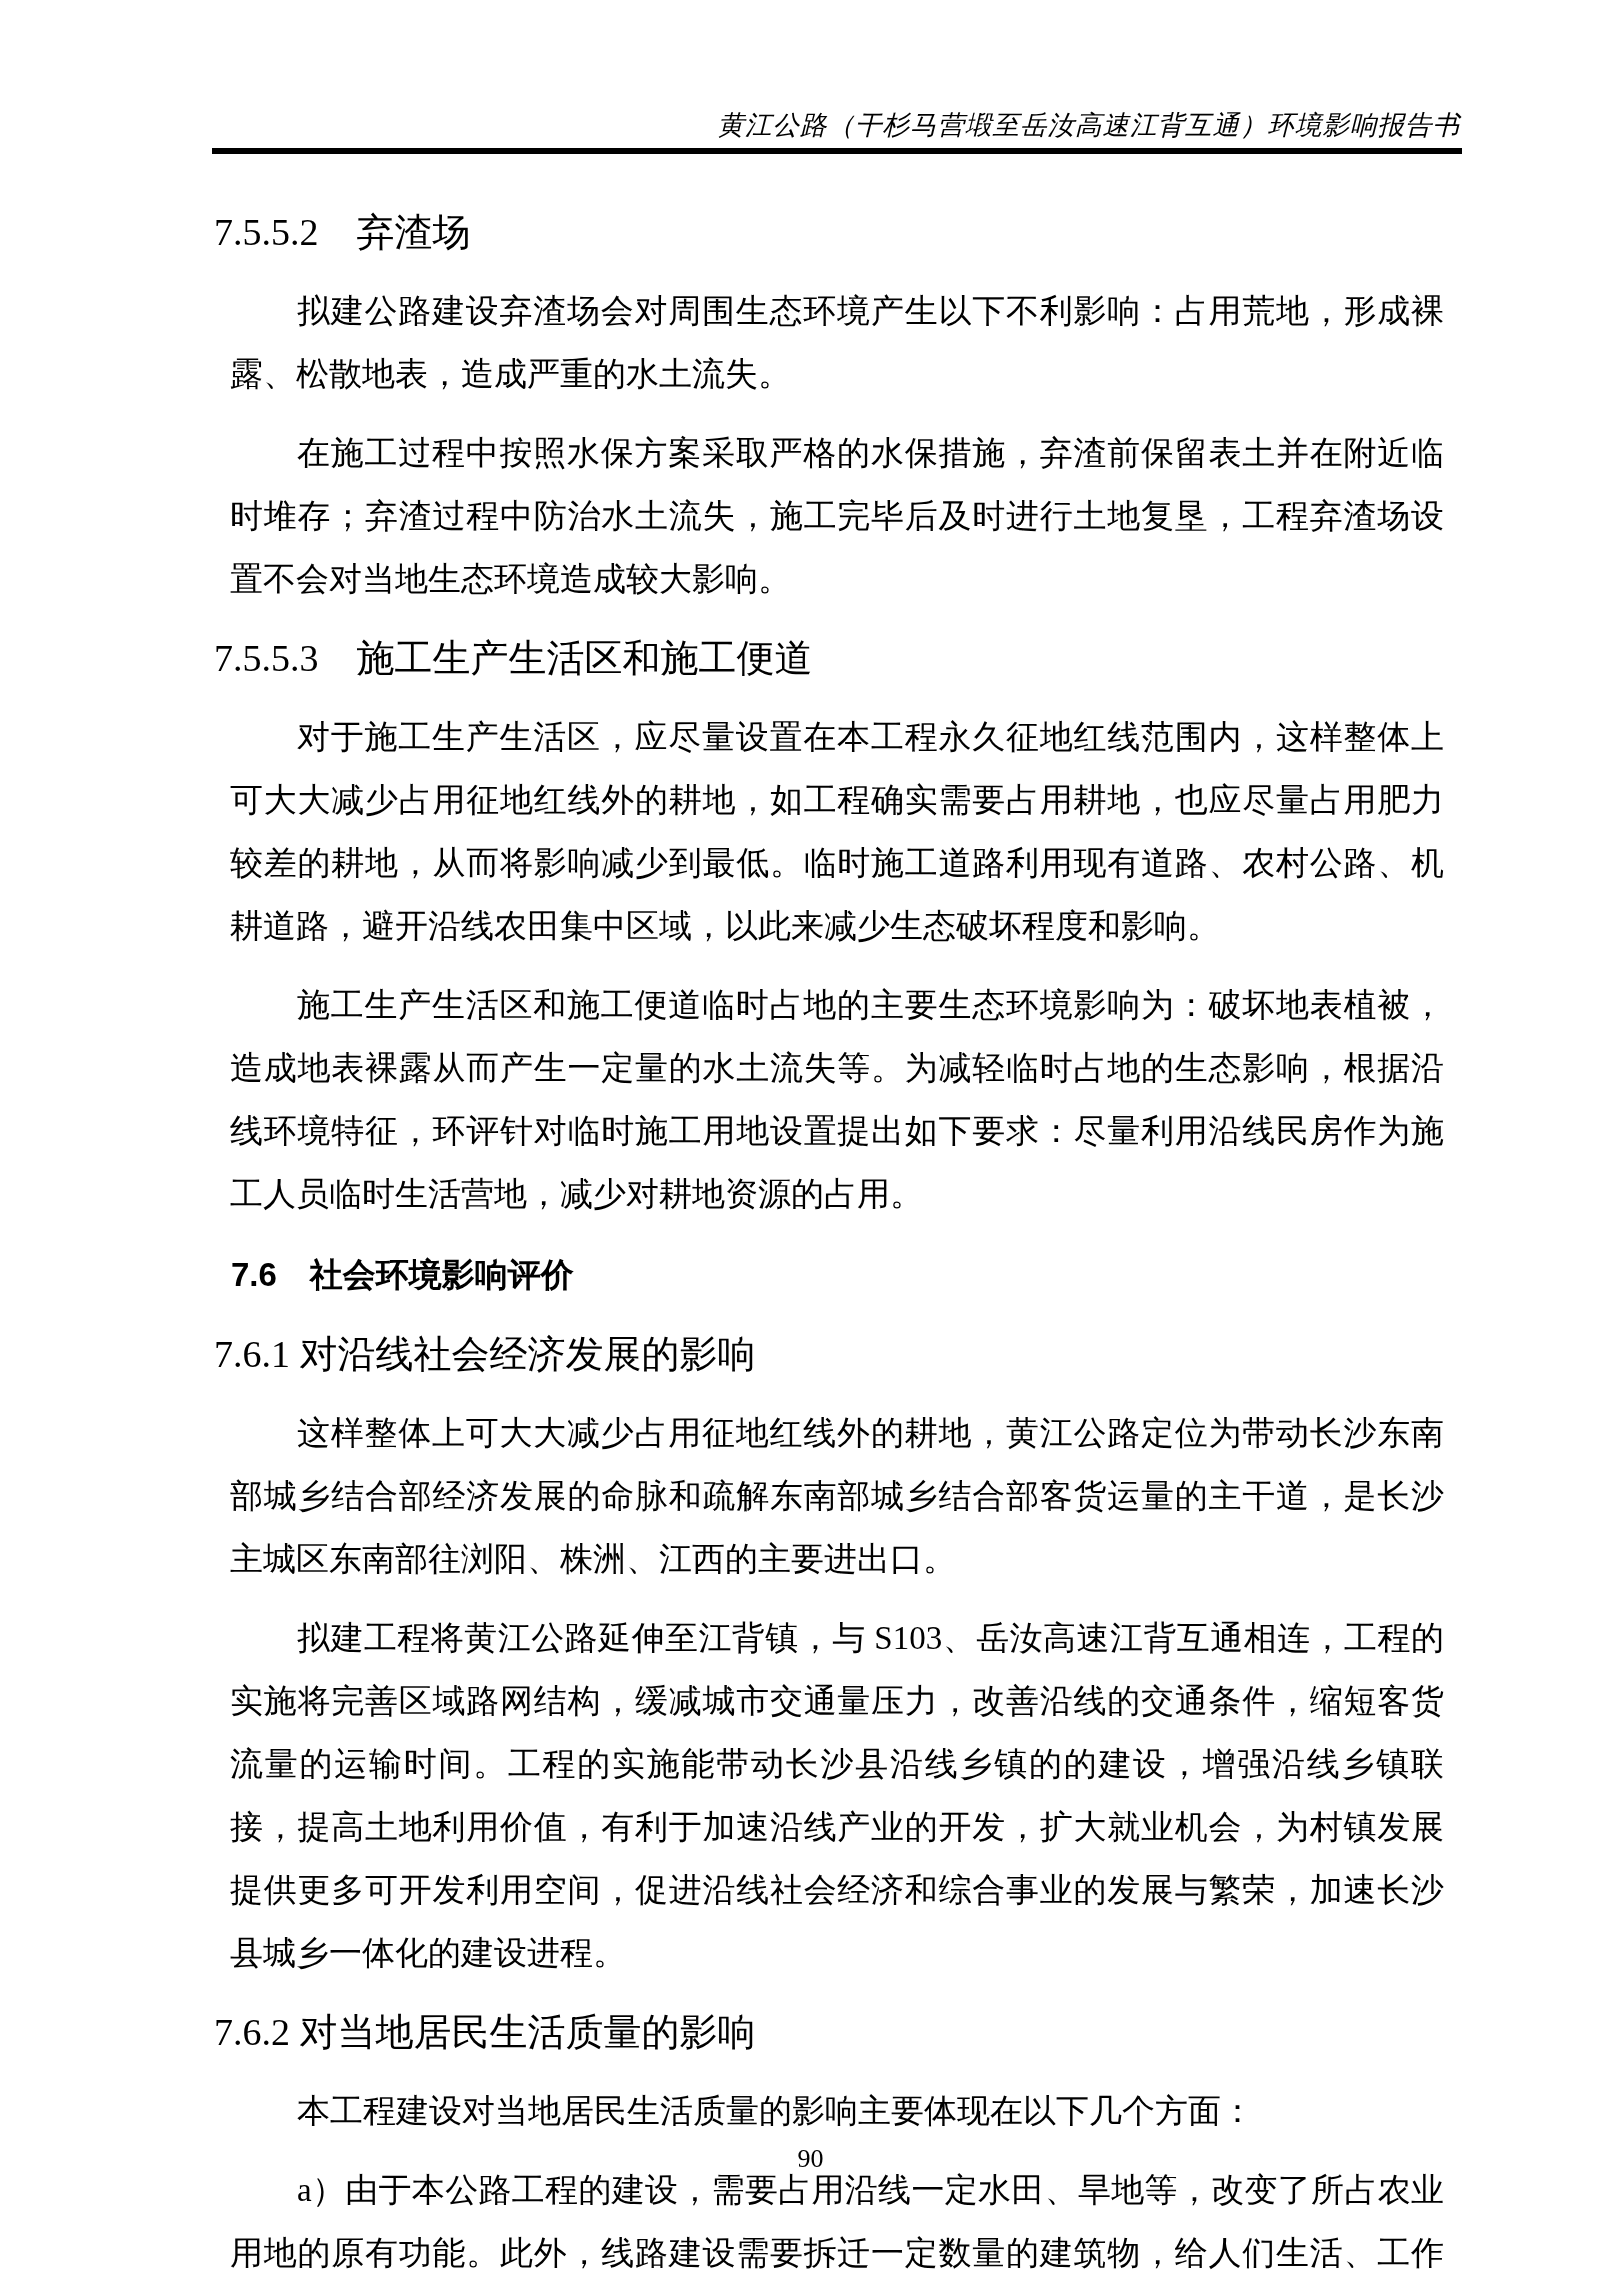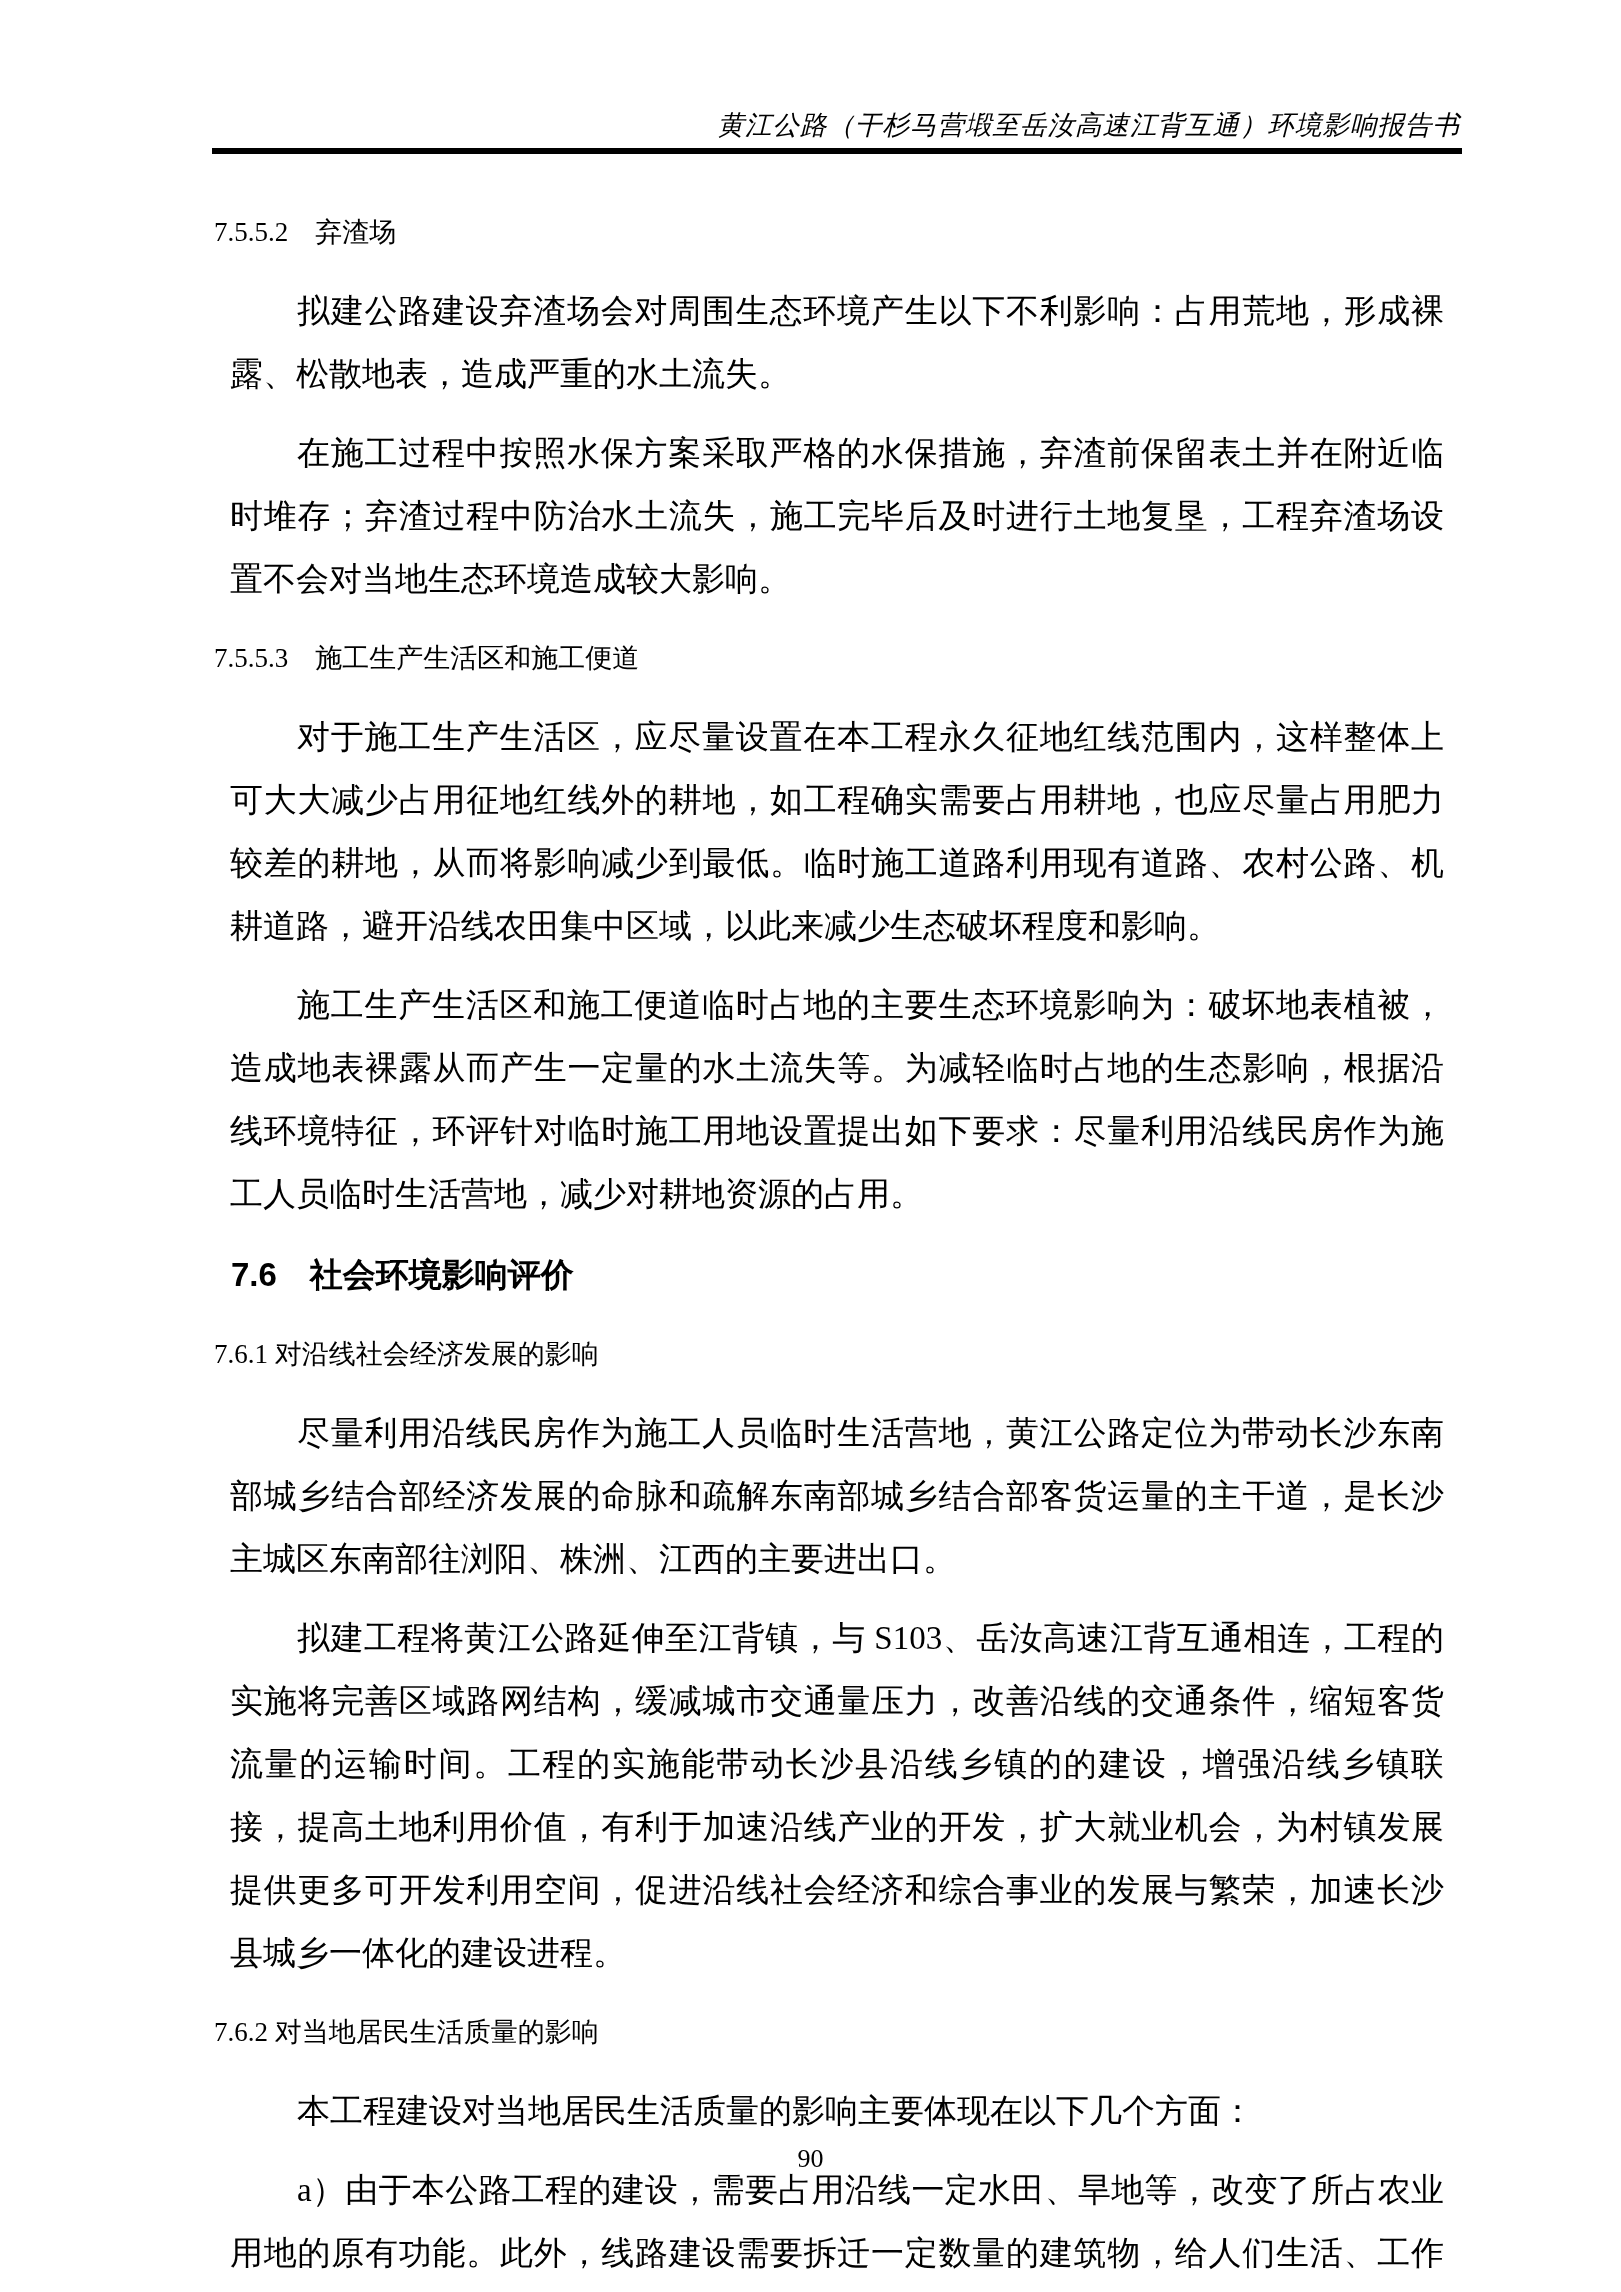--- a/index.html
+++ b/index.html
@@ -45,21 +45,21 @@
     line-height: 63px;
     text-align: justify;
     text-justify: inter-ideograph;
   }
   .para {
     margin: 16px;
     text-indent: 67px;
   }
   .heading {
     margin: 0;
-    font-size: 27px;
+    font-size: 38px;
     font-weight: normal;
     line-height: 63px;
     text-align: left;
   }
   .heading-bold {
     margin: 17px;
     font-size: 33px;
     font-weight: bold;
     font-family: "Liberation Sans", "DejaVu Sans", sans-serif;
     line-height: 63px;
@@ -86,21 +86,21 @@
 
   <div class="doc-body">
     <div class="heading">7.5.5.2　弃渣场</div>
     <p class="para">拟建公路建设弃渣场会对周围生态环境产生以下不利影响：占用荒地，形成裸露、松散地表，造成严重的水土流失。</p>
     <p class="para">在施工过程中按照水保方案采取严格的水保措施，弃渣前保留表土并在附近临时堆存；弃渣过程中防治水土流失，施工完毕后及时进行土地复垦，工程弃渣场设置不会对当地生态环境造成较大影响。</p>
     <div class="heading">7.5.5.3　施工生产生活区和施工便道</div>
     <p class="para">对于施工生产生活区，应尽量设置在本工程永久征地红线范围内，这样整体上可大大减少占用征地红线外的耕地，如工程确实需要占用耕地，也应尽量占用肥力较差的耕地，从而将影响减少到最低。临时施工道路利用现有道路、农村公路、机耕道路，避开沿线农田集中区域，以此来减少生态破坏程度和影响。</p>
     <p class="para">施工生产生活区和施工便道临时占地的主要生态环境影响为：破坏地表植被，造成地表裸露从而产生一定量的水土流失等。为减轻临时占地的生态影响，根据沿线环境特征，环评针对临时施工用地设置提出如下要求：尽量利用沿线民房作为施工人员临时生活营地，减少对耕地资源的占用。</p>
     <div class="heading-bold">7.6　社会环境影响评价</div>
     <div class="heading">7.6.1 对沿线社会经济发展的影响</div>
-    <p class="para">尽量利用沿线民房作为施工人员临时生活营地，黄江公路定位为带动长沙东南部城乡结合部经济发展的命脉和疏解东南部城乡结合部客货运量的主干道，是长沙主城区东南部往浏阳、株洲、江西的主要进出口。</p>
+    <p class="para">这样整体上可大大减少占用征地红线外的耕地，黄江公路定位为带动长沙东南部城乡结合部经济发展的命脉和疏解东南部城乡结合部客货运量的主干道，是长沙主城区东南部往浏阳、株洲、江西的主要进出口。</p>
     <p class="para">拟建工程将黄江公路延伸至江背镇，与 S103、岳汝高速江背互通相连，工程的实施将完善区域路网结构，缓减城市交通量压力，改善沿线的交通条件，缩短客货流量的运输时间。工程的实施能带动长沙县沿线乡镇的的建设，增强沿线乡镇联接，提高土地利用价值，有利于加速沿线产业的开发，扩大就业机会，为村镇发展提供更多可开发利用空间，促进沿线社会经济和综合事业的发展与繁荣，加速长沙县城乡一体化的建设进程。</p>
     <div class="heading">7.6.2 对当地居民生活质量的影响</div>
     <p class="para">本工程建设对当地居民生活质量的影响主要体现在以下几个方面：</p>
     <p class="para">a）由于本公路工程的建设，需要占用沿线一定水田、旱地等，改变了所占农业用地的原有功能。此外，线路建设需要拆迁一定数量的建筑物，给人们生活、工作带来</p>
   </div>
 
   <div class="footer">
     <span>90</span>
   </div>
 

